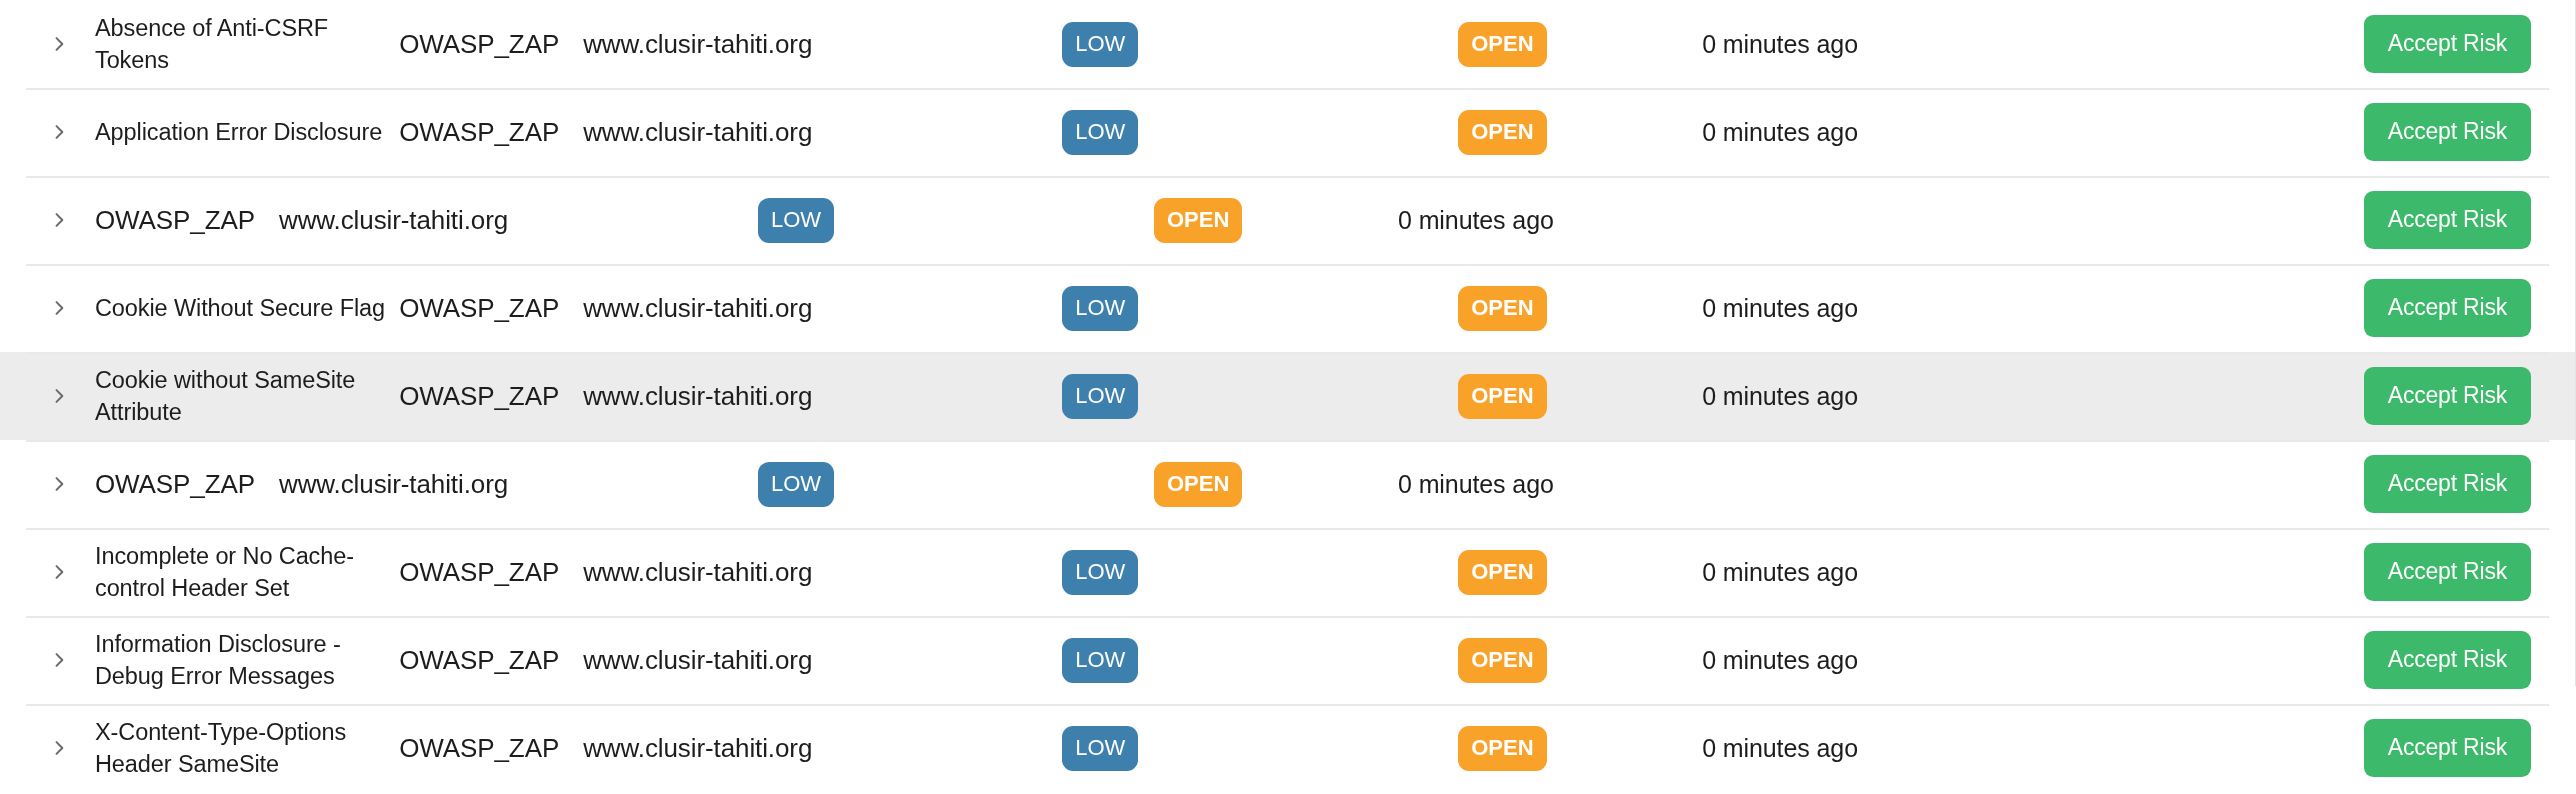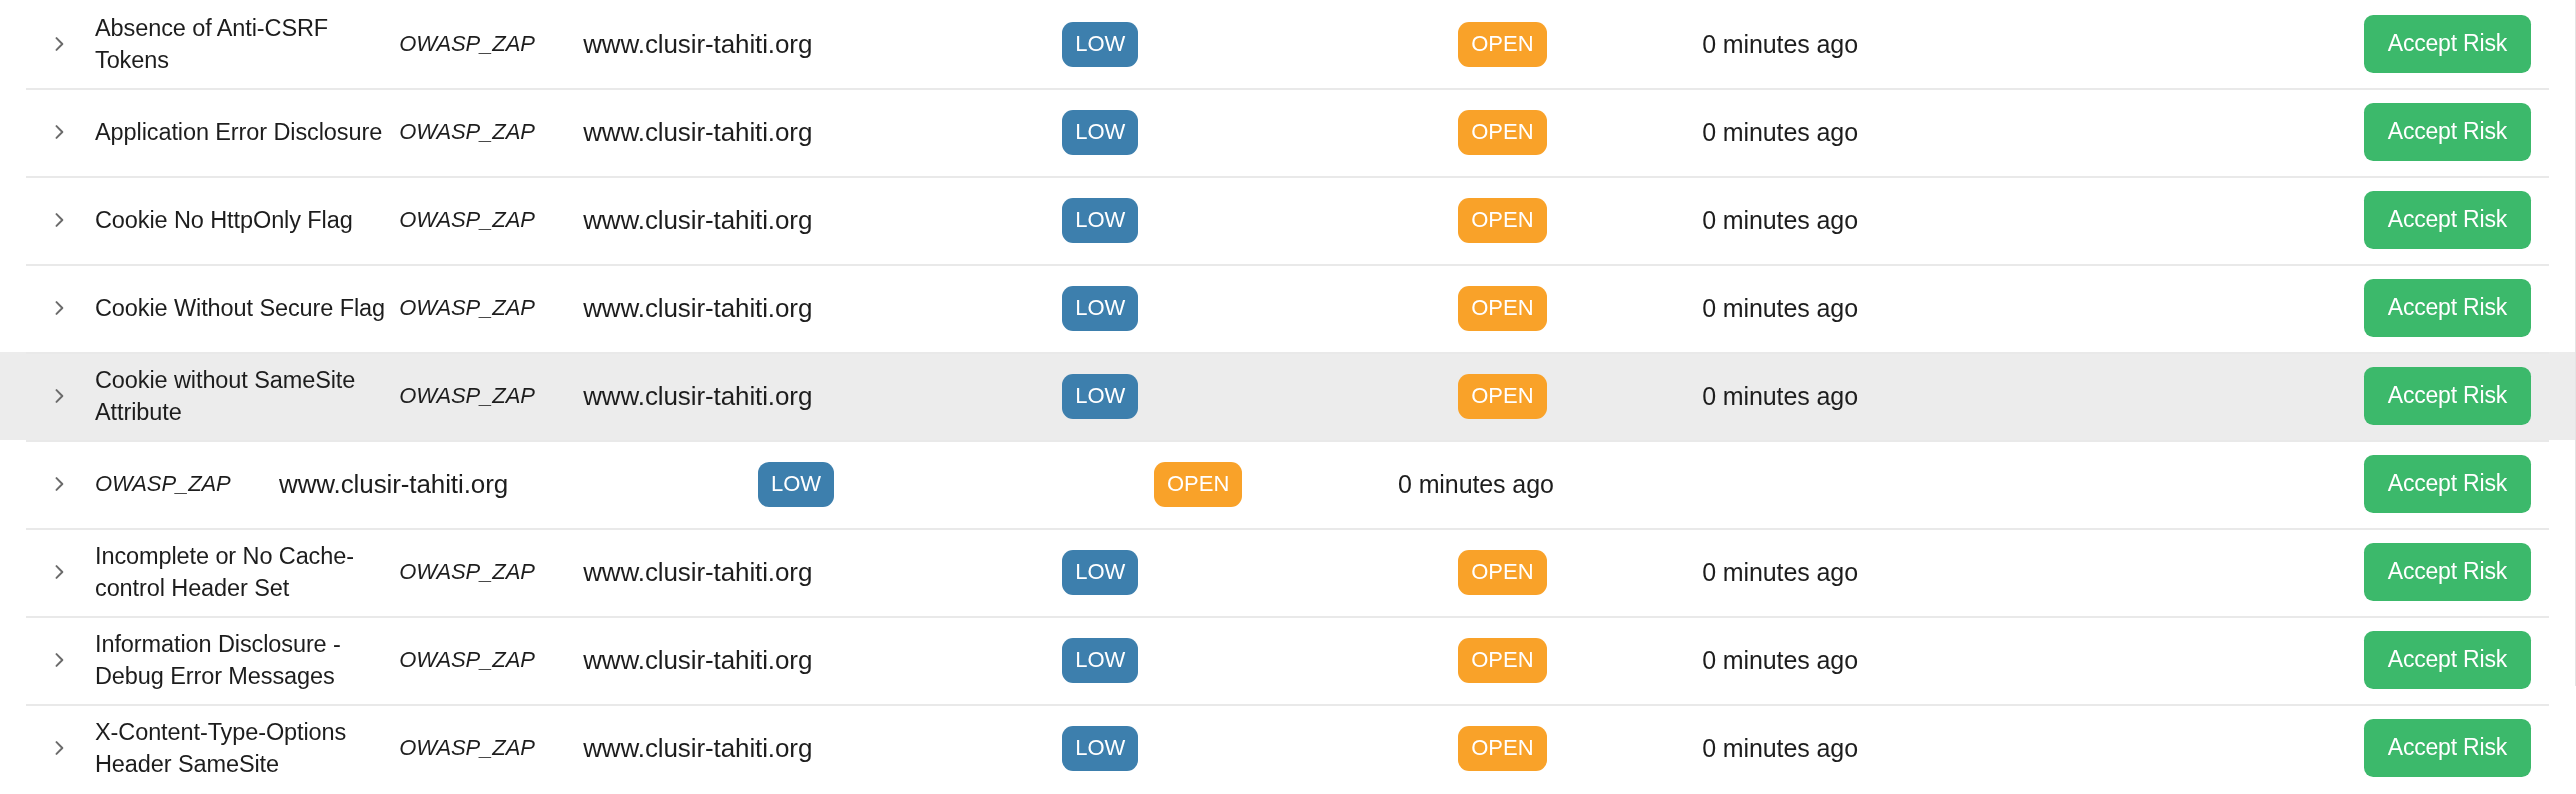--- a/index.html
+++ b/index.html
@@ -72,24 +72,23 @@
     font-size: 23.5px;
     color: #1d1d1d;
     line-height: 1.37;
     letter-spacing: -0.1px;
     padding-right: 9.2px;
   }
 
   .col-scanner {
     flex: 0 0 184px;
     width: 184px;
-    font-size: 22px;
+    font-size: 26px;
     color: #1d1d1d;
     letter-spacing: -0.1px;
-    font-style: italic;
   }
 
   .col-url {
     flex: 0 0 479px;
     width: 479px;
     font-size: 26px;
     color: #1d1d1d;
     letter-spacing: -0.1px;
   }
 
@@ -98,20 +97,21 @@
     width: 396px;
     display: flex;
     align-items: center;
   }
 
   .col-status {
     flex: 0 0 244px;
     width: 244px;
     display: flex;
     align-items: flex-end;
+    font-weight: bold;
   }
 
   .col-time {
     flex: 0 0 290px;
     width: 290px;
     font-size: 25px;
     color: #1d1d1d;
     letter-spacing: -0.1px;
     text-align: left;
   }
@@ -203,21 +203,20 @@
       </div>
     </div>
     <div class="row">
       <div class="col-toggle">
         <span class="chevron-icon">
           <svg viewBox="0 0 24 24" width="20" height="20" fill="none" stroke="currentColor" stroke-width="2.4" stroke-linecap="round" stroke-linejoin="round" aria-hidden="true">
             <polyline points="9 5 16 12 9 19"></polyline>
           </svg>
         </span>
       </div>
-      <div class="col-title">Cookie No HttpOnly Flag</div>
       <div class="col-scanner">OWASP_ZAP</div>
       <div class="col-url">www.clusir-tahiti.org</div>
       <div class="col-severity">
         <span class="badge badge-severity">LOW</span>
       </div>
       <div class="col-status">
         <span class="badge badge-status">OPEN</span>
       </div>
       <div class="col-time">0 minutes ago</div>
       <div class="col-action">

